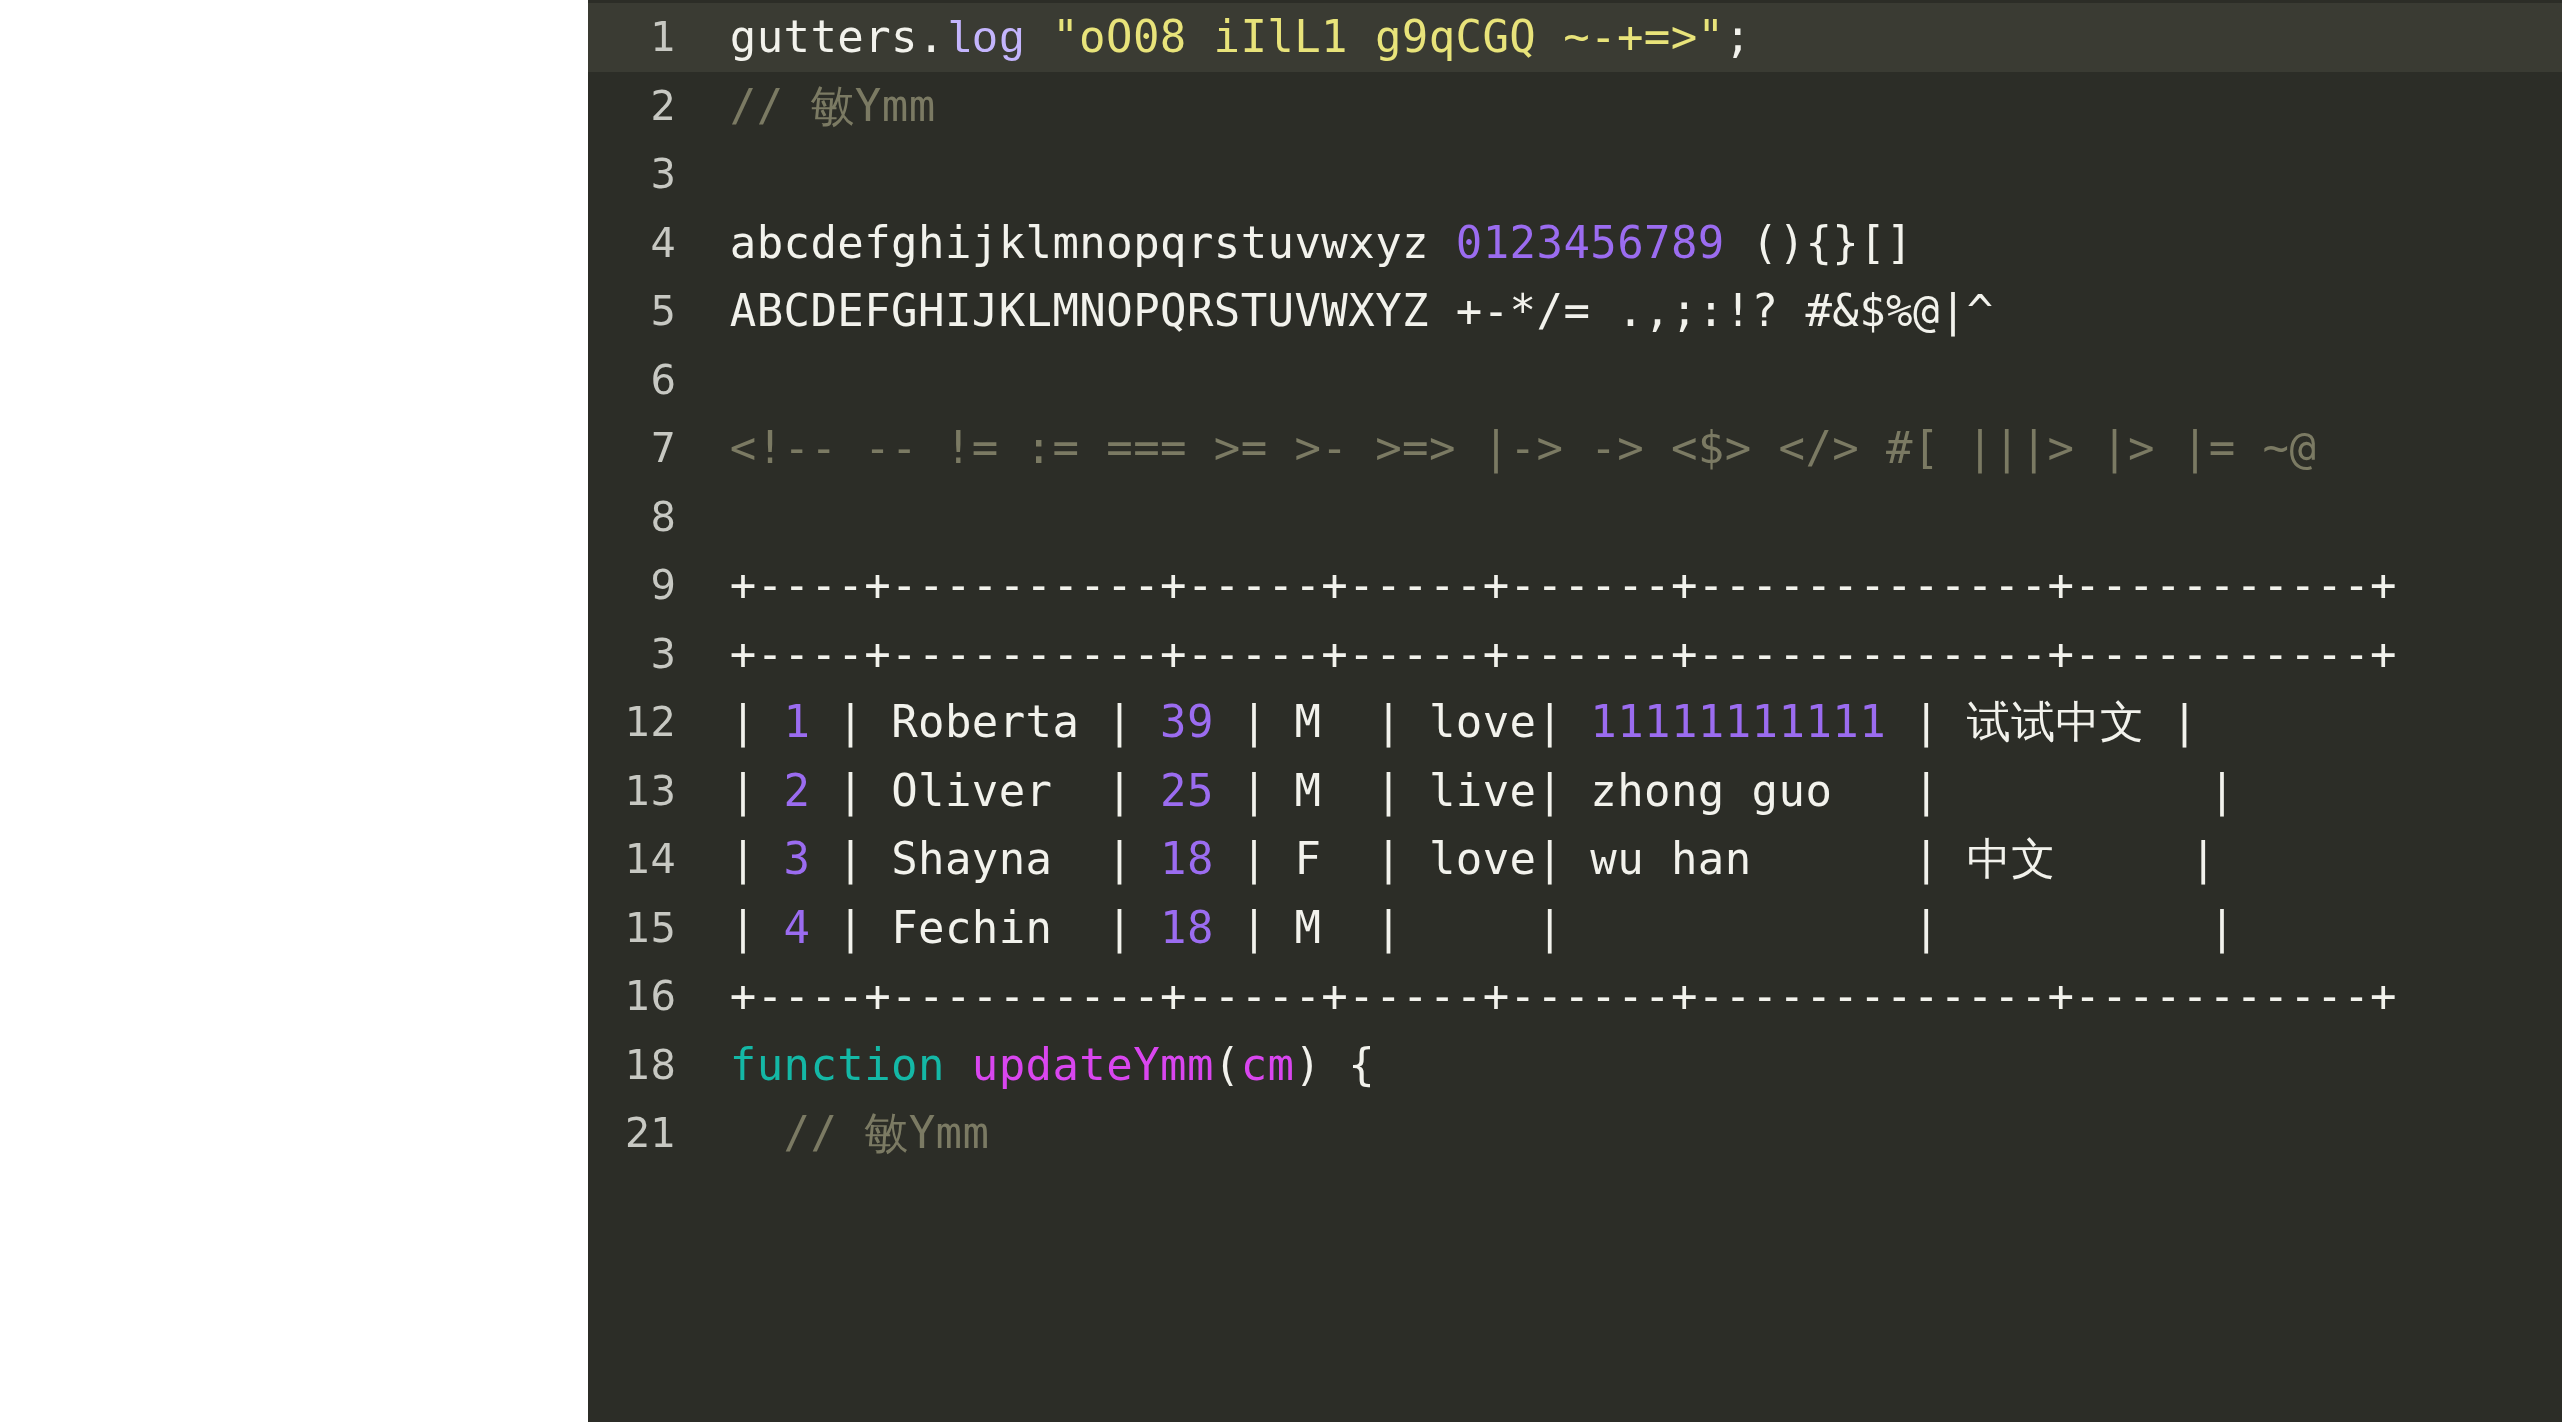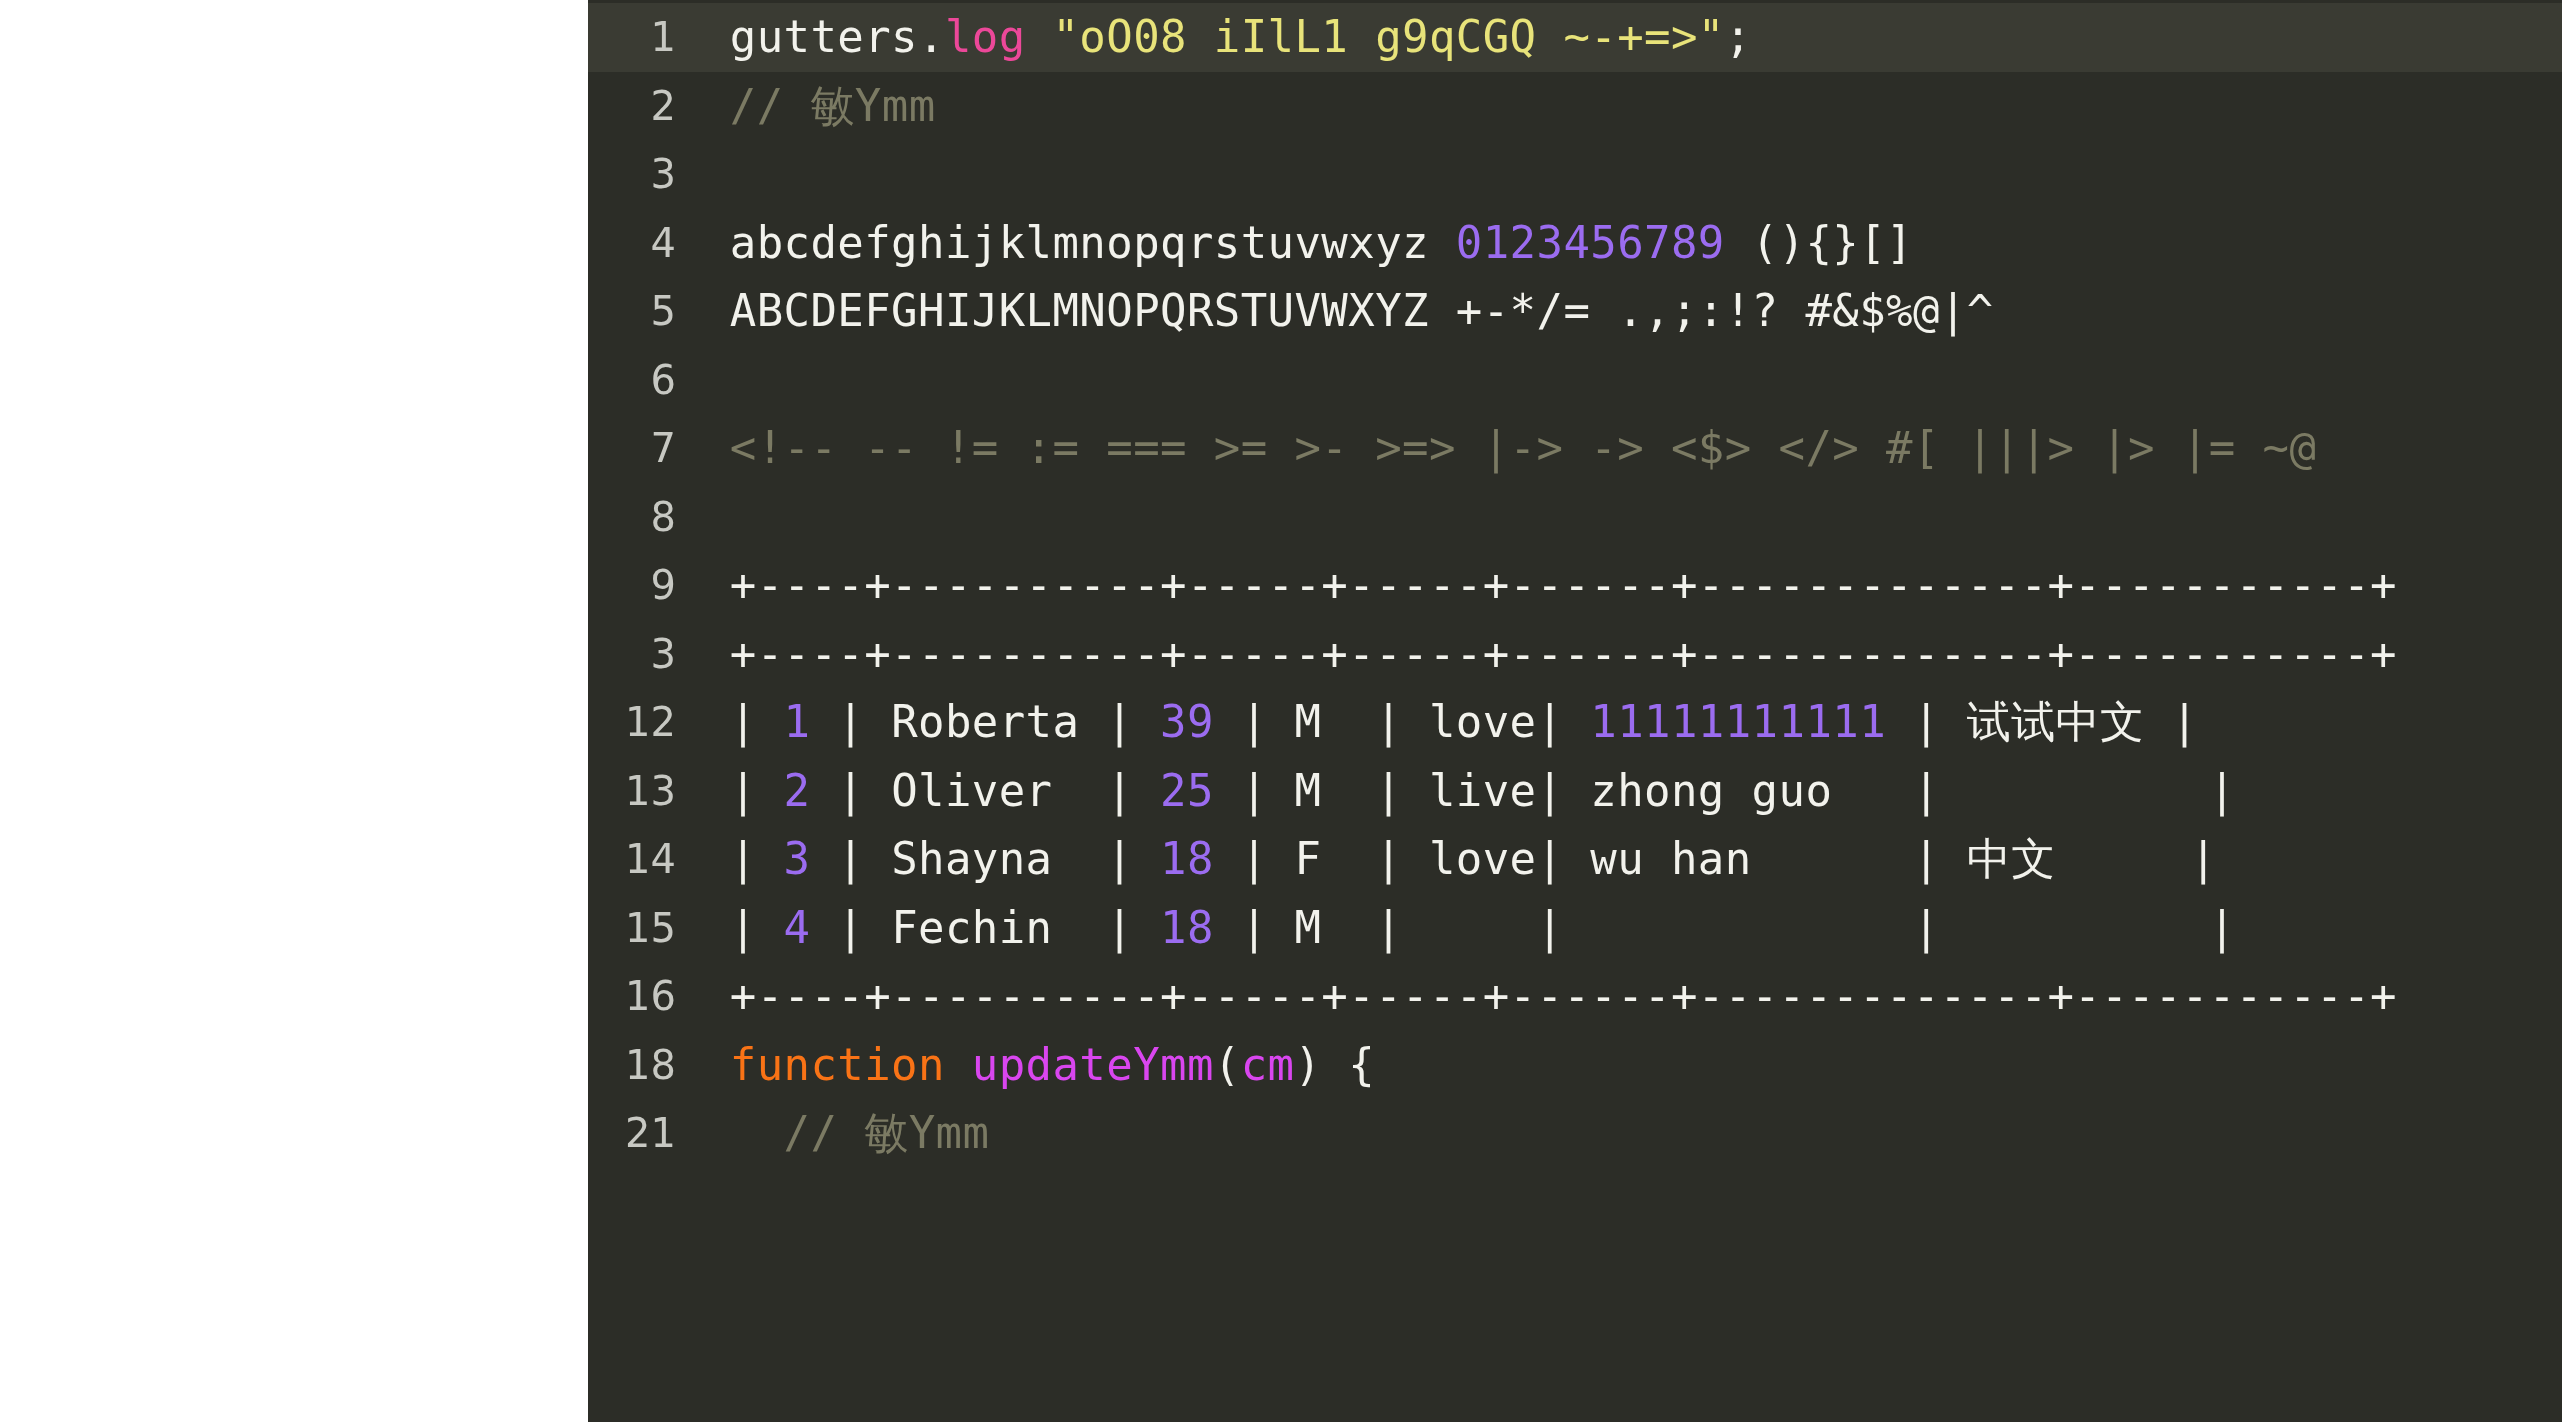--- a/index.html
+++ b/index.html
@@ -72,25 +72,25 @@
     font-family: "DejaVu Sans Mono", "Liberation Mono", monospace;
     font-size: 44px;
     line-height: 68.5px;
     letter-spacing: 0.4px;
     color: #f2f2ec;
     white-space: pre;
     z-index: 1;
   }
   
   .t-plain   { color: #f2f2ec; }
-  .t-keyword { color: #f97316; }
+  .t-keyword { color: #14b8a6; }
   .t-func    { color: #d946ef; }
   .t-var     { color: #f7921e; }
   .t-string  { color: #e8e37a; }
-  .t-method  { color: #ec4899; }
+  .t-method  { color: #c4b5fd; font-family: Liberation Mono, monospace; }
   .t-number  { color: #9b6cf0; }
   .t-comment { color: #7b7a63; }
   .t-lig     { color: #7b7a63; }
   .t-cyan    { color: #8fe8f5; }
   .t-op      { color: #f2f2ec; }
 </style>
 </head>
 <body>
 
 <div id="root">

